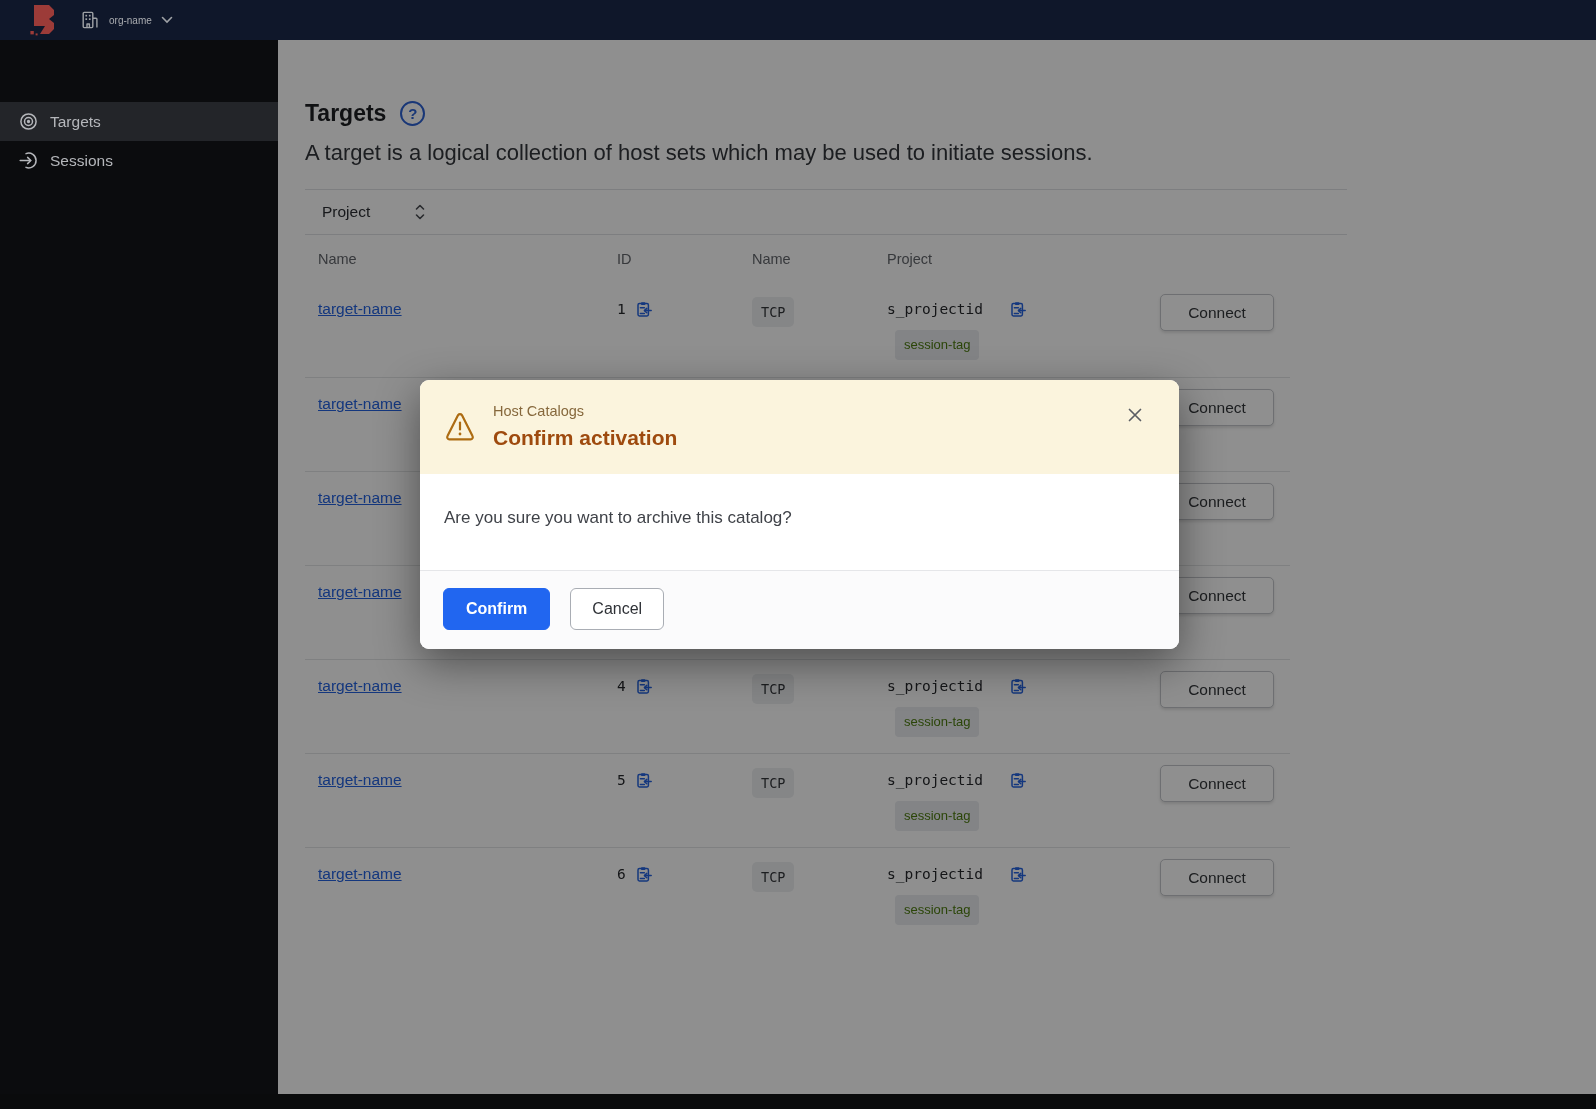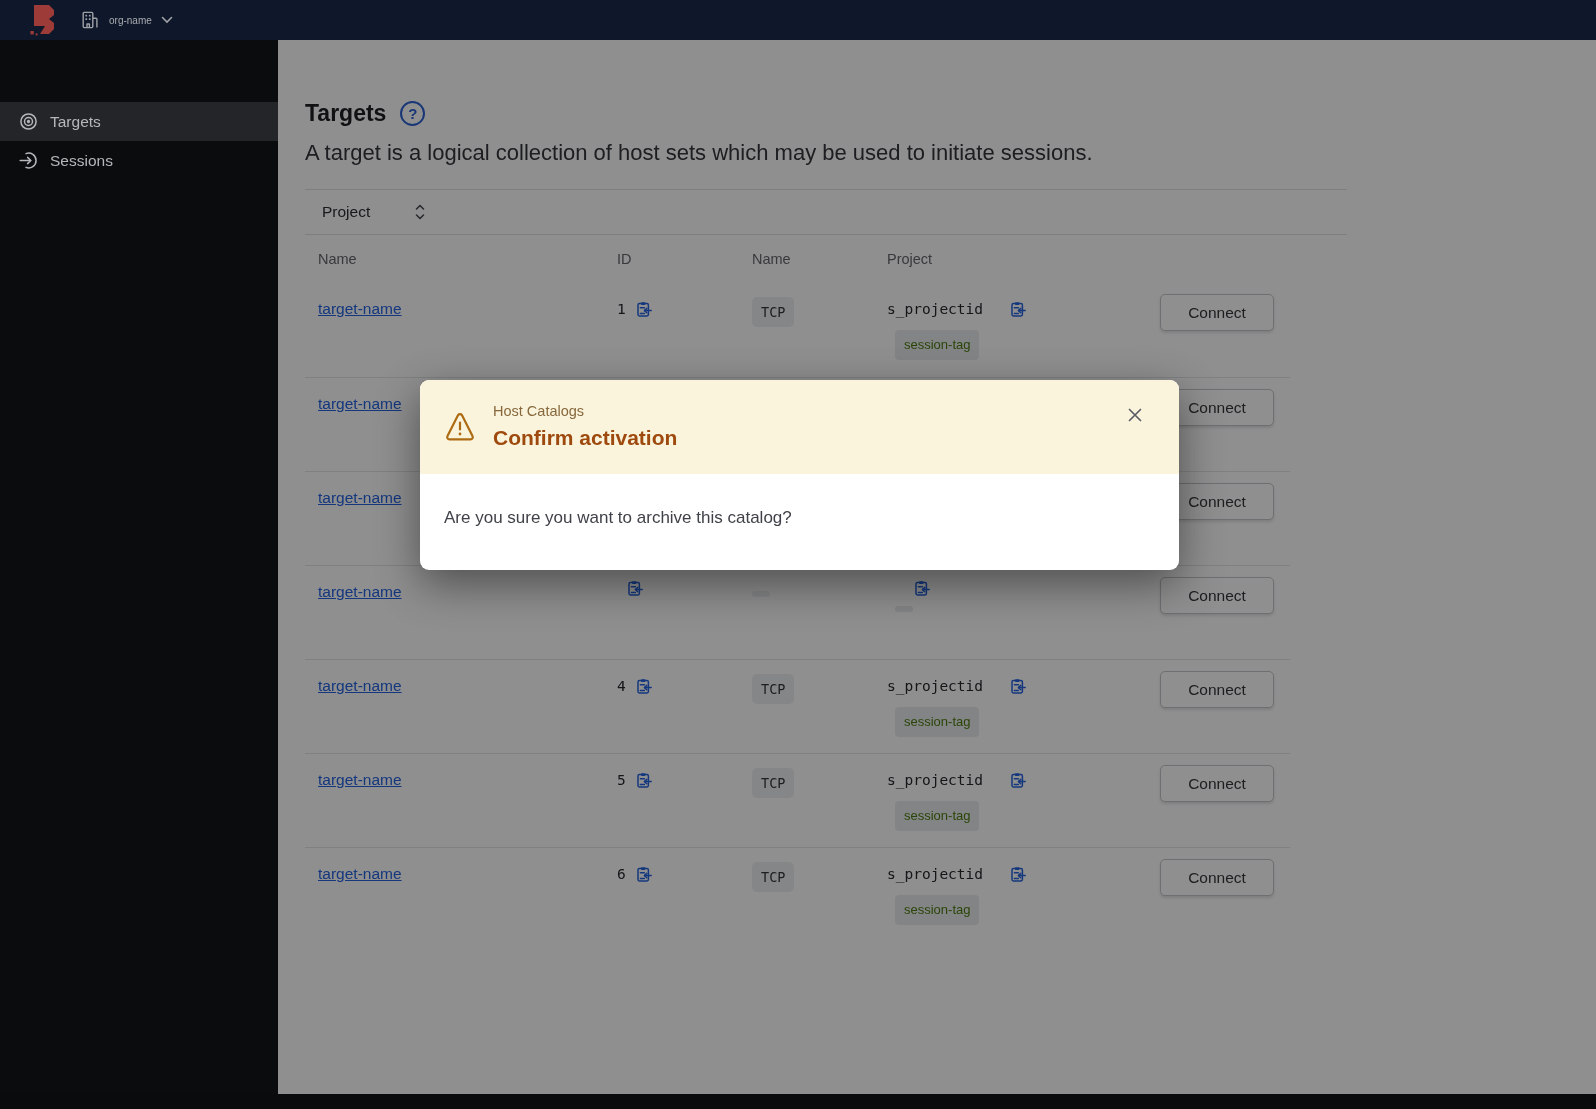--- a/index.html
+++ b/index.html
@@ -376,16 +376,20 @@
           <div class="dialog-eyebrow">Host Catalogs</div>
           <div class="dialog-title">Confirm activation</div>
         </div>
         <div class="dialog-close">
           <svg width="16" height="16" viewBox="0 0 16 16">
             <path d="M2.5 2.5 L13.5 13.5 M13.5 2.5 L2.5 13.5" stroke="#5b5e64" stroke-width="1.7" stroke-linecap="round"></path>
           </svg>
         </div>
       </div>
       <div class="dialog-body">Are you sure you want to archive this catalog?</div>
+      <div class="dialog-footer">
+        <button class="btn btn-primary">Confirm</button>
+        <button class="btn btn-secondary">Cancel</button>
+      </div>
     </div>
 
   </main>
 </div>
 
 </body></html>

